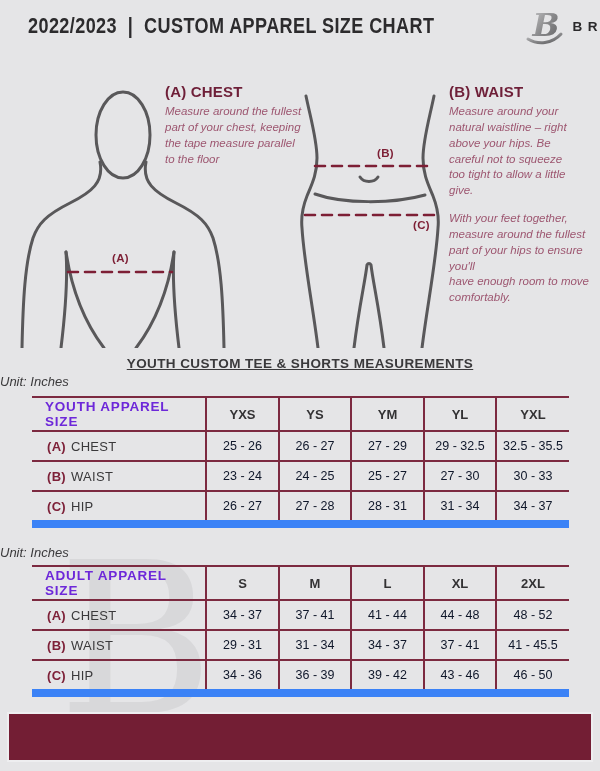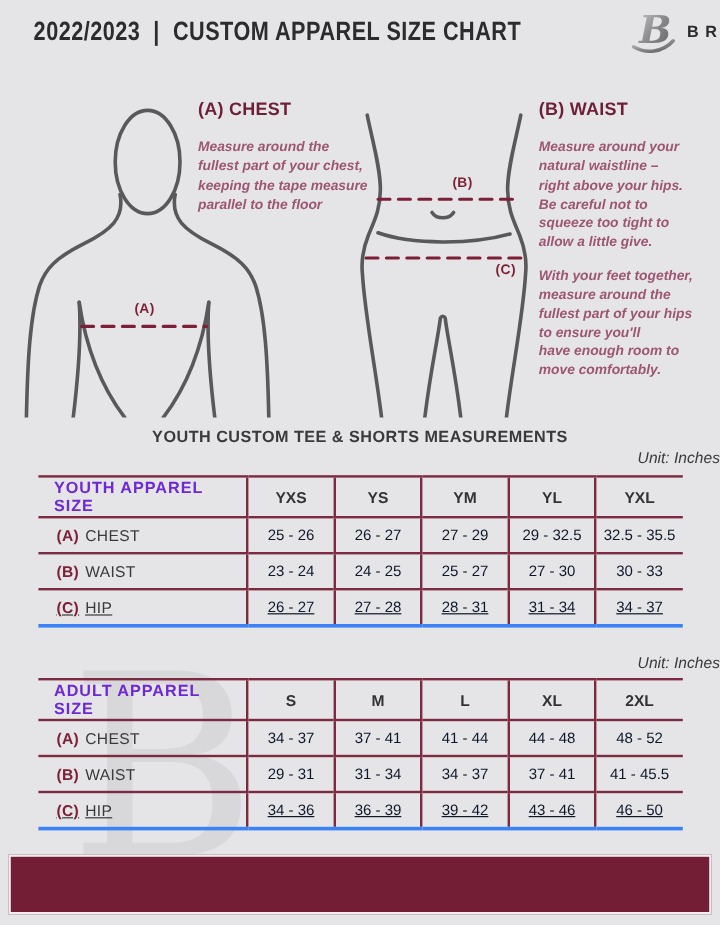--- a/index.html
+++ b/index.html
@@ -27,40 +27,40 @@
   .figure { position:absolute; }
   .figure path, .figure ellipse { fill:none; stroke:#59585a; stroke-width:3; stroke-linecap:round; }
   .dash-line { stroke:#7d1f35 !important; stroke-width:2.6 !important; stroke-dasharray:10 7; }
   .marker {
     position:absolute; font-weight:bold; font-size:11.5px; color:#7d1f35; letter-spacing:0.3px;
   }
   .guide-block { position:absolute; }
   .guide-heading { font-weight:bold; font-size:15px; color:#6e1f38; letter-spacing:0.2px; }
   .guide-body {
     font-style:italic; font-size:11.5px; line-height:1.38; color:#9d5670;
-    margin-top:16px; white-space:pre-line;font-weight:bold;
+    margin-top:4px; white-space:pre-line;
   }
 
   
   .section-title {
     position:absolute; left:0; right:0; text-align:center;
     font-weight:bold; font-size:13.5px; letter-spacing:0.4px; color:#3a393b;
   }
   .section-unit {
-    position:absolute; left:0; right:0; text-align:right;
+    position:absolute; left:0; right:0; text-align:left;
     font-style:italic; font-size:13px; color:#3a393b;
   }
 
   
   .size-table {
     position:absolute; left:32px; width:537px;
     border-collapse:collapse; table-layout:fixed;
   }
   .size-table th, .size-table td { border-top:2px solid #7c2a40; }
-  .size-table tr:last-child td { border-bottom:3px solid #3b82f6;text-decoration:underline; }
+  .size-table tr:last-child td { border-bottom:8px solid #3b82f6; }
   .size-table th + th, .size-table td + td { border-left:2px solid #7c2a40;margin-left:32px; }
   .size-table th { height:28px; }
   .size-table td { height:26px; }
   .label-col {
     font-weight:bold; font-size:13.5px; text-align:left;
     padding-left:13px; letter-spacing:0.8px; color:#6d28d9;
   }
   .size-col { font-weight:bold; font-size:13px; text-align:center; color:#333234; }
   .row-label { text-align:left; padding-left:15px; font-size:13px; letter-spacing:0.3px; }
   .prefix { color:#7d2038; font-weight:bold; margin-right:5px; }
@@ -133,21 +133,21 @@
     <div class="guide-heading">(B) WAIST</div>
     <div class="guide-body">Measure around your natural waistline – right above your hips. Be careful not to squeeze too tight to allow a little give.</div>
   </div>
   <div class="guide-block" style="left:449px; top:207px; width:140px;">
     <div class="guide-body">With your feet together, measure around the fullest part of your hips to ensure you'll
 have enough room to move comfortably.</div>
   </div>
 
   <div class="watermark">B</div>
 
-  <div class="section-title" style="top:356px;">YOUTH CUSTOM TEE &amp; SHORTS MEASUREMENTS</div>
+  <div class="section-title" style="top:356px;text-decoration:underline;">YOUTH CUSTOM TEE &amp; SHORTS MEASUREMENTS</div>
   <div class="section-unit" style="top:374px;">Unit: Inches</div>
 
   <table class="size-table" style="top:396px;">
     <colgroup>
         <col style="width:174px">
         <col style="width:73px">
         <col style="width:72px">
         <col style="width:73px">
         <col style="width:72px">
         <col style="width:73px">

